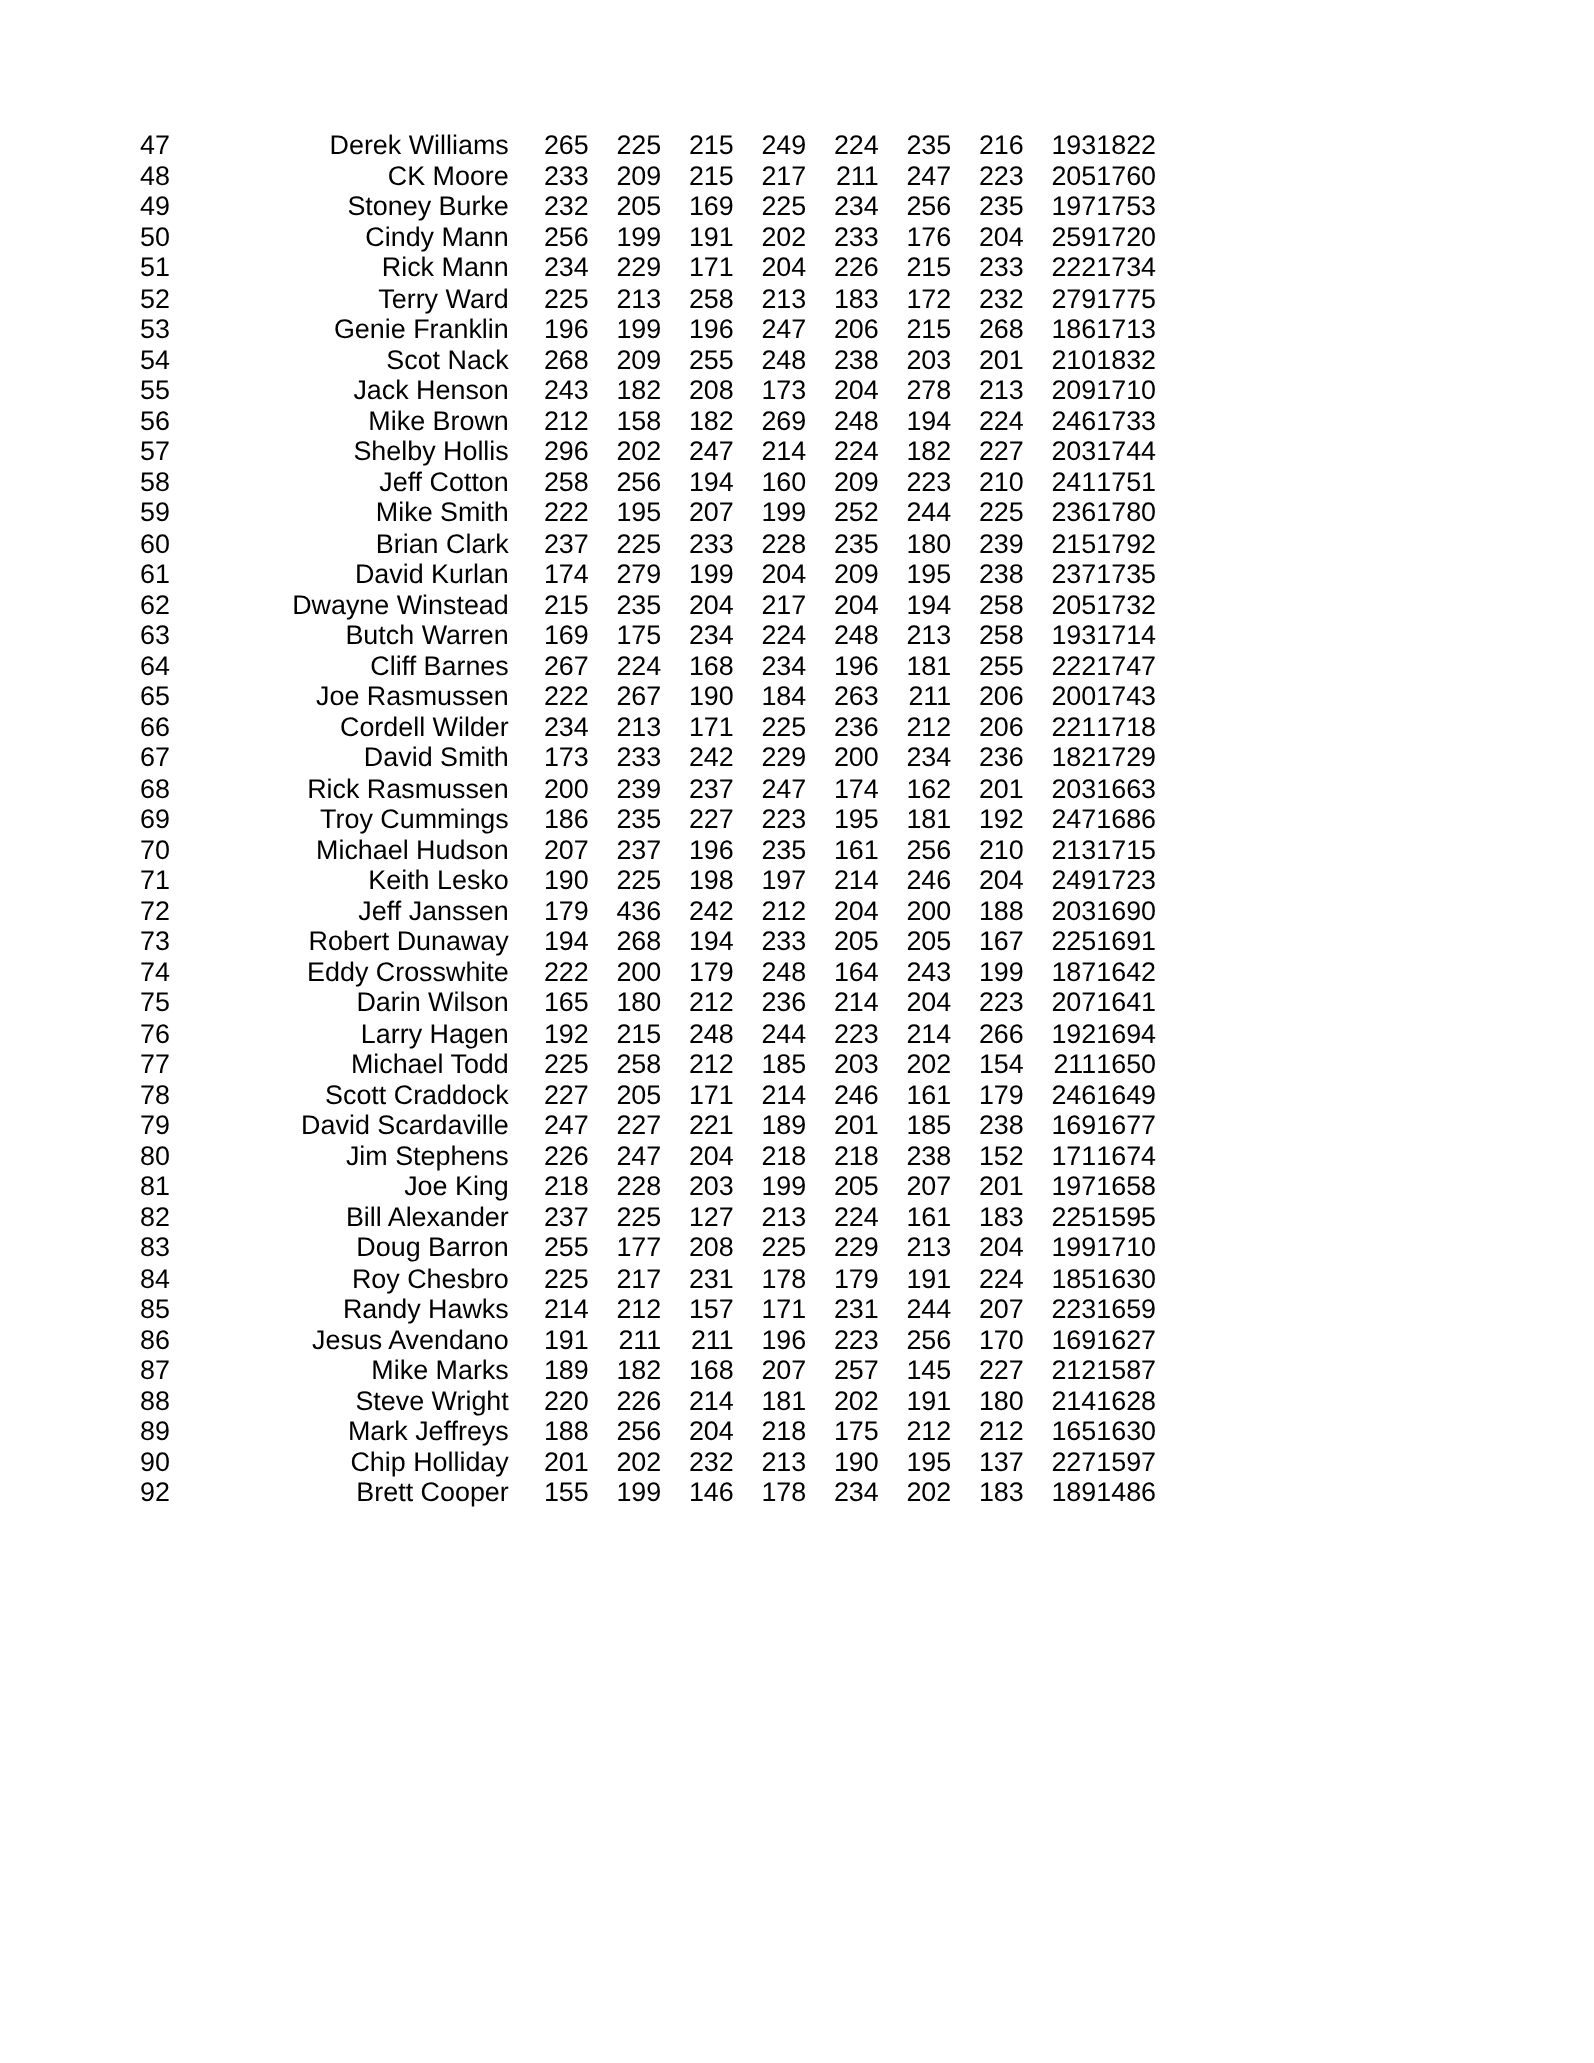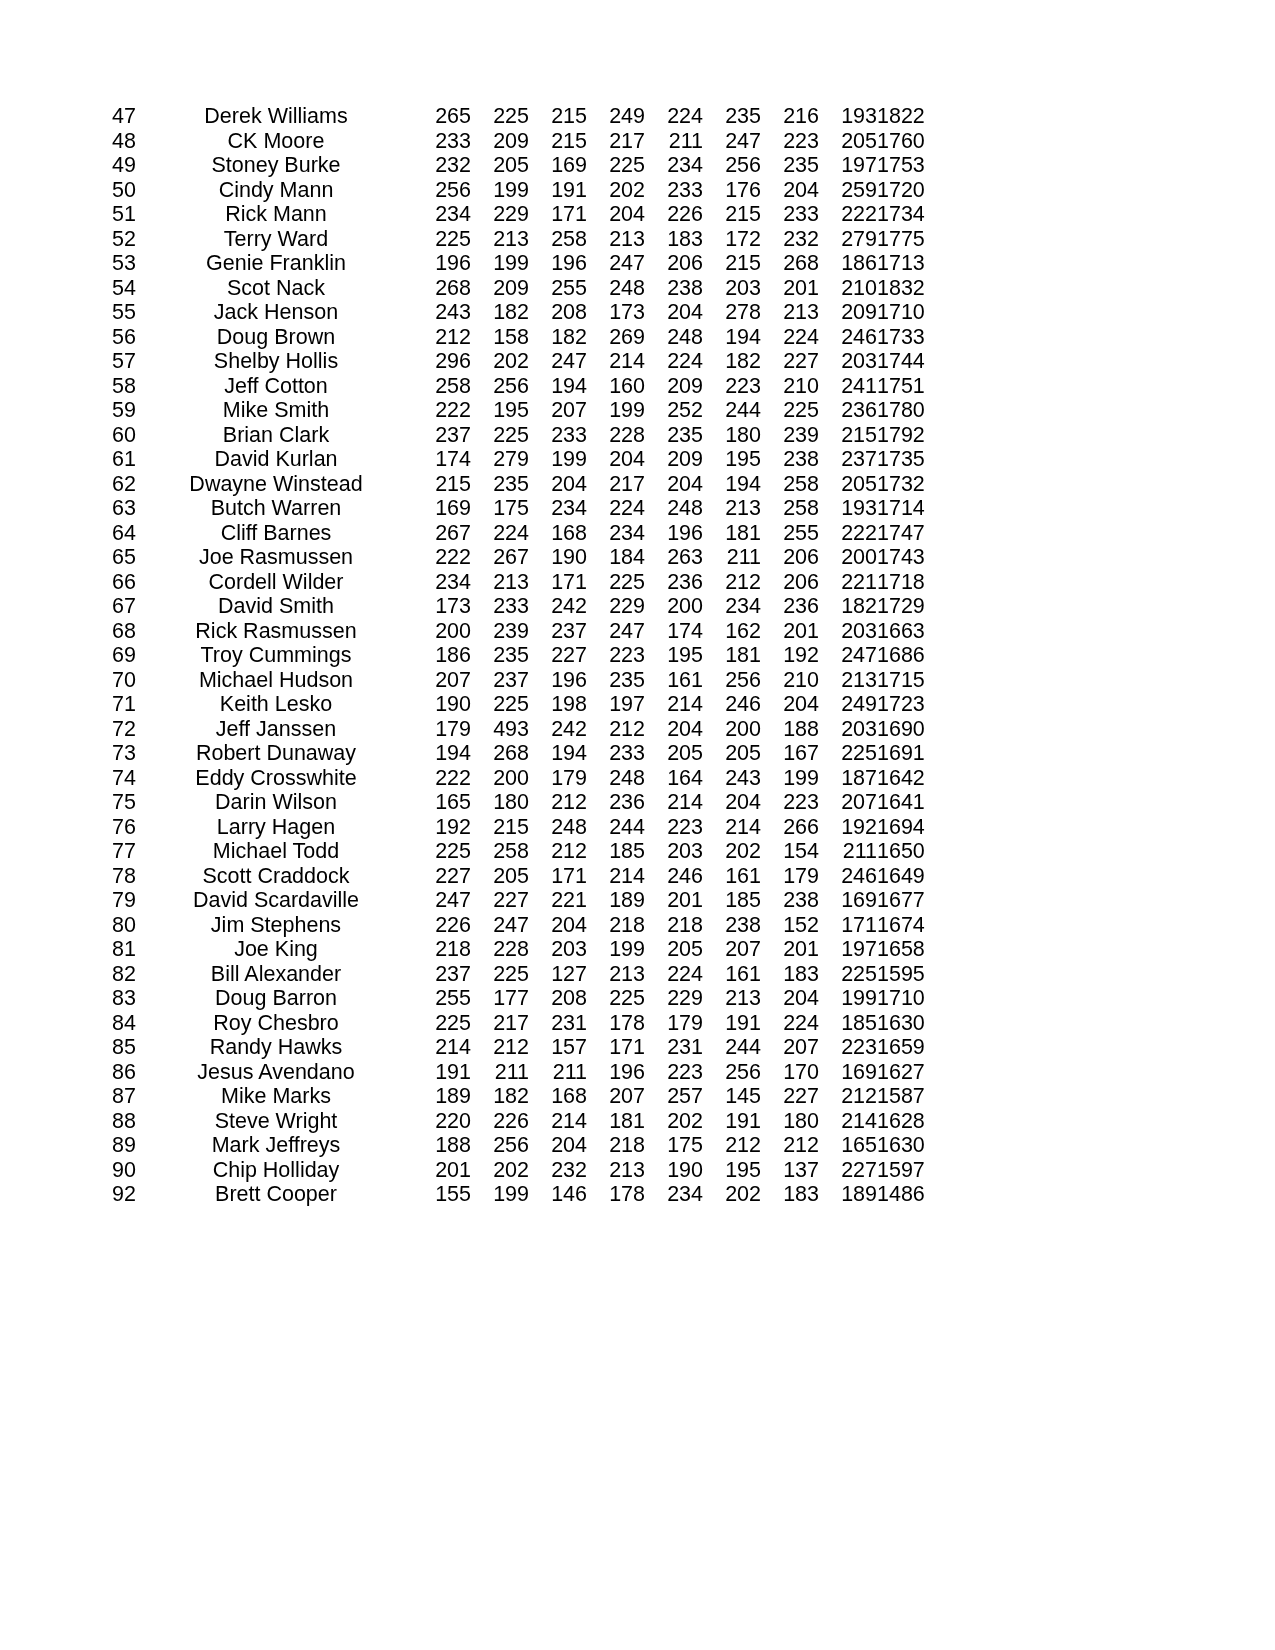--- a/index.html
+++ b/index.html
@@ -37,21 +37,21 @@
     vertical-align: baseline;
     white-space: nowrap;
     font-size: 21.5px;
   }
   td.rank {
     text-align: right;
     width: 30px;
     padding-right: 9px;
   }
   td.name {
-    text-align: center;
+    text-align: right;
     width: 262px;
     padding-right: 6px;
     margin-top: 16px;
   }
   td.game {
     text-align: right;
     width: 58px;
   }
   td.game.first {
     padding-left: 0;
@@ -180,21 +180,21 @@
           <td class="game">208</td>
           <td class="game">173</td>
           <td class="game">204</td>
           <td class="game">278</td>
           <td class="game">213</td>
           <td class="game">209</td>
           <td class="total">1710</td>
         </tr>
         <tr>
           <td class="rank">56</td>
-          <td class="name">Doug Brown</td>
+          <td class="name">Mike Brown</td>
           <td class="game first">212</td>
           <td class="game">158</td>
           <td class="game">182</td>
           <td class="game">269</td>
           <td class="game">248</td>
           <td class="game">194</td>
           <td class="game">224</td>
           <td class="game">246</td>
           <td class="total">1733</td>
         </tr>
@@ -390,21 +390,21 @@
           <td class="game">214</td>
           <td class="game">246</td>
           <td class="game">204</td>
           <td class="game">249</td>
           <td class="total">1723</td>
         </tr>
         <tr>
           <td class="rank">72</td>
           <td class="name">Jeff Janssen</td>
           <td class="game first">179</td>
-          <td class="game">493</td>
+          <td class="game">436</td>
           <td class="game">242</td>
           <td class="game">212</td>
           <td class="game">204</td>
           <td class="game">200</td>
           <td class="game">188</td>
           <td class="game">203</td>
           <td class="total">1690</td>
         </tr>
         <tr>
           <td class="rank">73</td>

